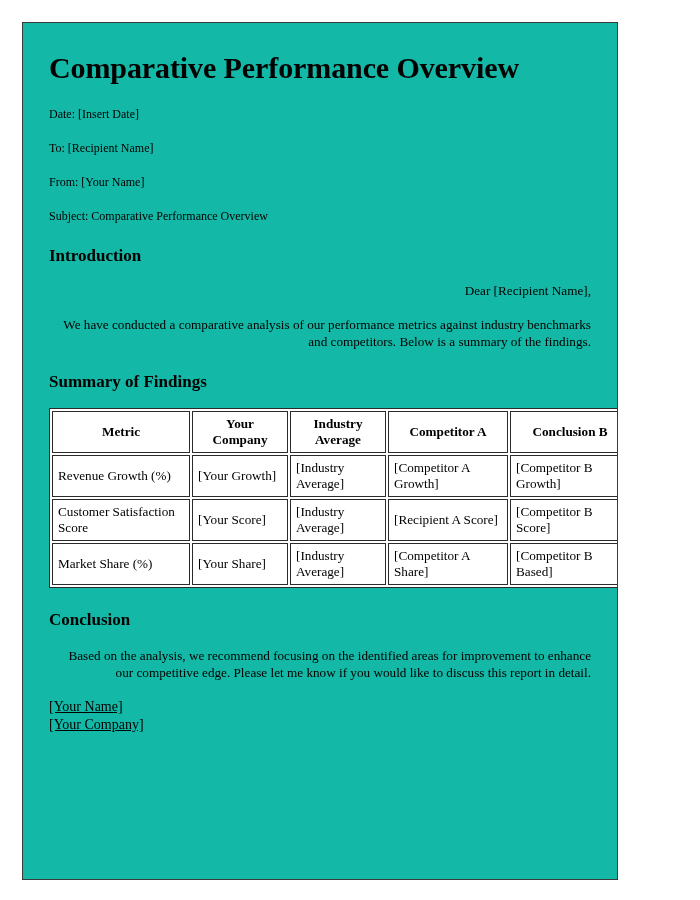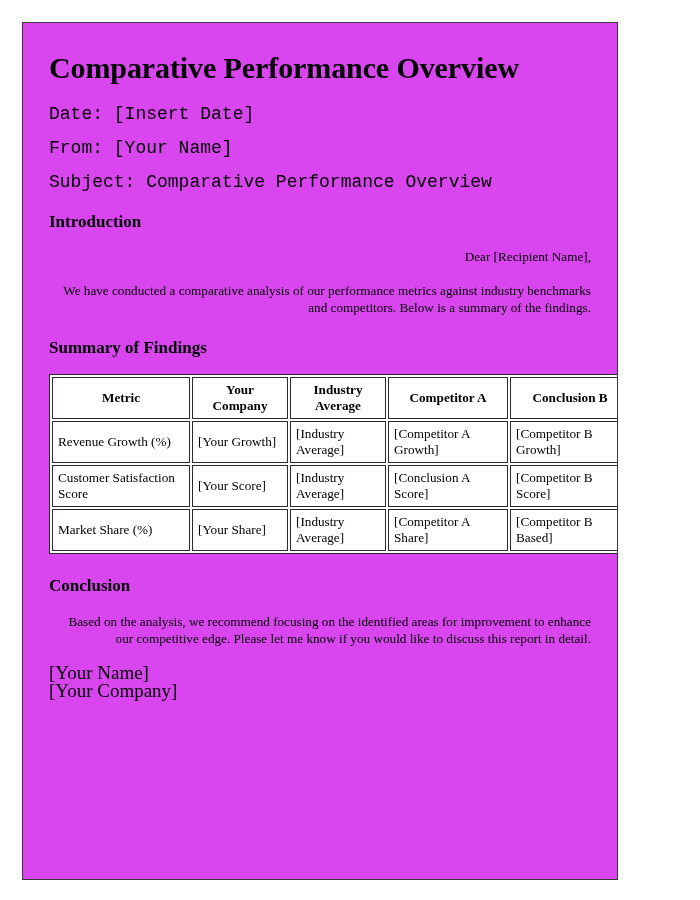--- a/index.html
+++ b/index.html
@@ -16,41 +16,40 @@
   }
 
   .page {
     position: absolute;
     left: 22px;
     top: 22px;
     width: 596px;
     height: 858px;
     border: 1.5px solid #3a3a3a;
     box-sizing: border-box;
-    background: #d946ef;
+    background: #14b8a6;
     overflow: hidden;
   }
 
   .page-inner {
     padding: 24px 26px 0 26px;
   }
 
   .doc-title {
     font-size: 30px;
     font-weight: bold;
     line-height: 1.15;
     margin: 4px 0 20px 0;
     letter-spacing: -0.1px;
   }
 
   .meta-line {
-    font-size: 18px;
+    font-size: 12px;
     line-height: 16px;
     margin: 0 0 18px 0;
-    font-family: Liberation Mono, monospace;
   }
 
   .section-heading {
     font-size: 17px;
     font-weight: bold;
     line-height: 1.2;
     margin: 22px 0 16px 0;
   }
 
   .body-para {
@@ -90,36 +89,38 @@
     height: 34px;
   }
 
   .col-metric   { width: 138px; }
   .col-yours    { width: 96px;  }
   .col-industry { width: 96px;  }
   .col-compa    { width: 120px; }
   .col-compb    { width: 120px; }
 
   .sig-block {
-    font-size: 19px;
+    font-size: 14px;
     line-height: 18px;
     margin: 0;
+    text-decoration: underline;
   }
   .sig-block div { white-space: pre; }
 </style>
 </head>
 <body>
 
 <div class="page">
   <div class="page-inner">
 
     <h1 class="doc-title">Comparative Performance Overview</h1>
 
     <div>
       <p class="meta-line">Date: [Insert Date]</p>
+      <p class="meta-line">To: [Recipient Name]</p>
       <p class="meta-line">From: [Your Name]</p>
       <p class="meta-line">Subject: Comparative Performance Overview</p>
     </div>
 
     <h2 class="section-heading">Introduction</h2>
 
     <p class="body-para">Dear [Recipient Name],</p>
 
     <p class="body-para">We have conducted a comparative analysis of our performance metrics against industry benchmarks and competitors. Below is a summary of the findings.</p>
 
@@ -147,21 +148,21 @@
           <td>Revenue Growth (%)</td>
           <td>[Your Growth]</td>
           <td>[Industry Average]</td>
           <td>[Competitor A Growth]</td>
           <td>[Competitor B Growth]</td>
         </tr>
         <tr>
           <td>Customer Satisfaction Score</td>
           <td>[Your Score]</td>
           <td>[Industry Average]</td>
-          <td>[Conclusion A Score]</td>
+          <td>[Recipient A Score]</td>
           <td>[Competitor B Score]</td>
         </tr>
         <tr>
           <td>Market Share (%)</td>
           <td>[Your Share]</td>
           <td>[Industry Average]</td>
           <td>[Competitor A Share]</td>
           <td>[Competitor B Based]</td>
         </tr>
       </tbody>

